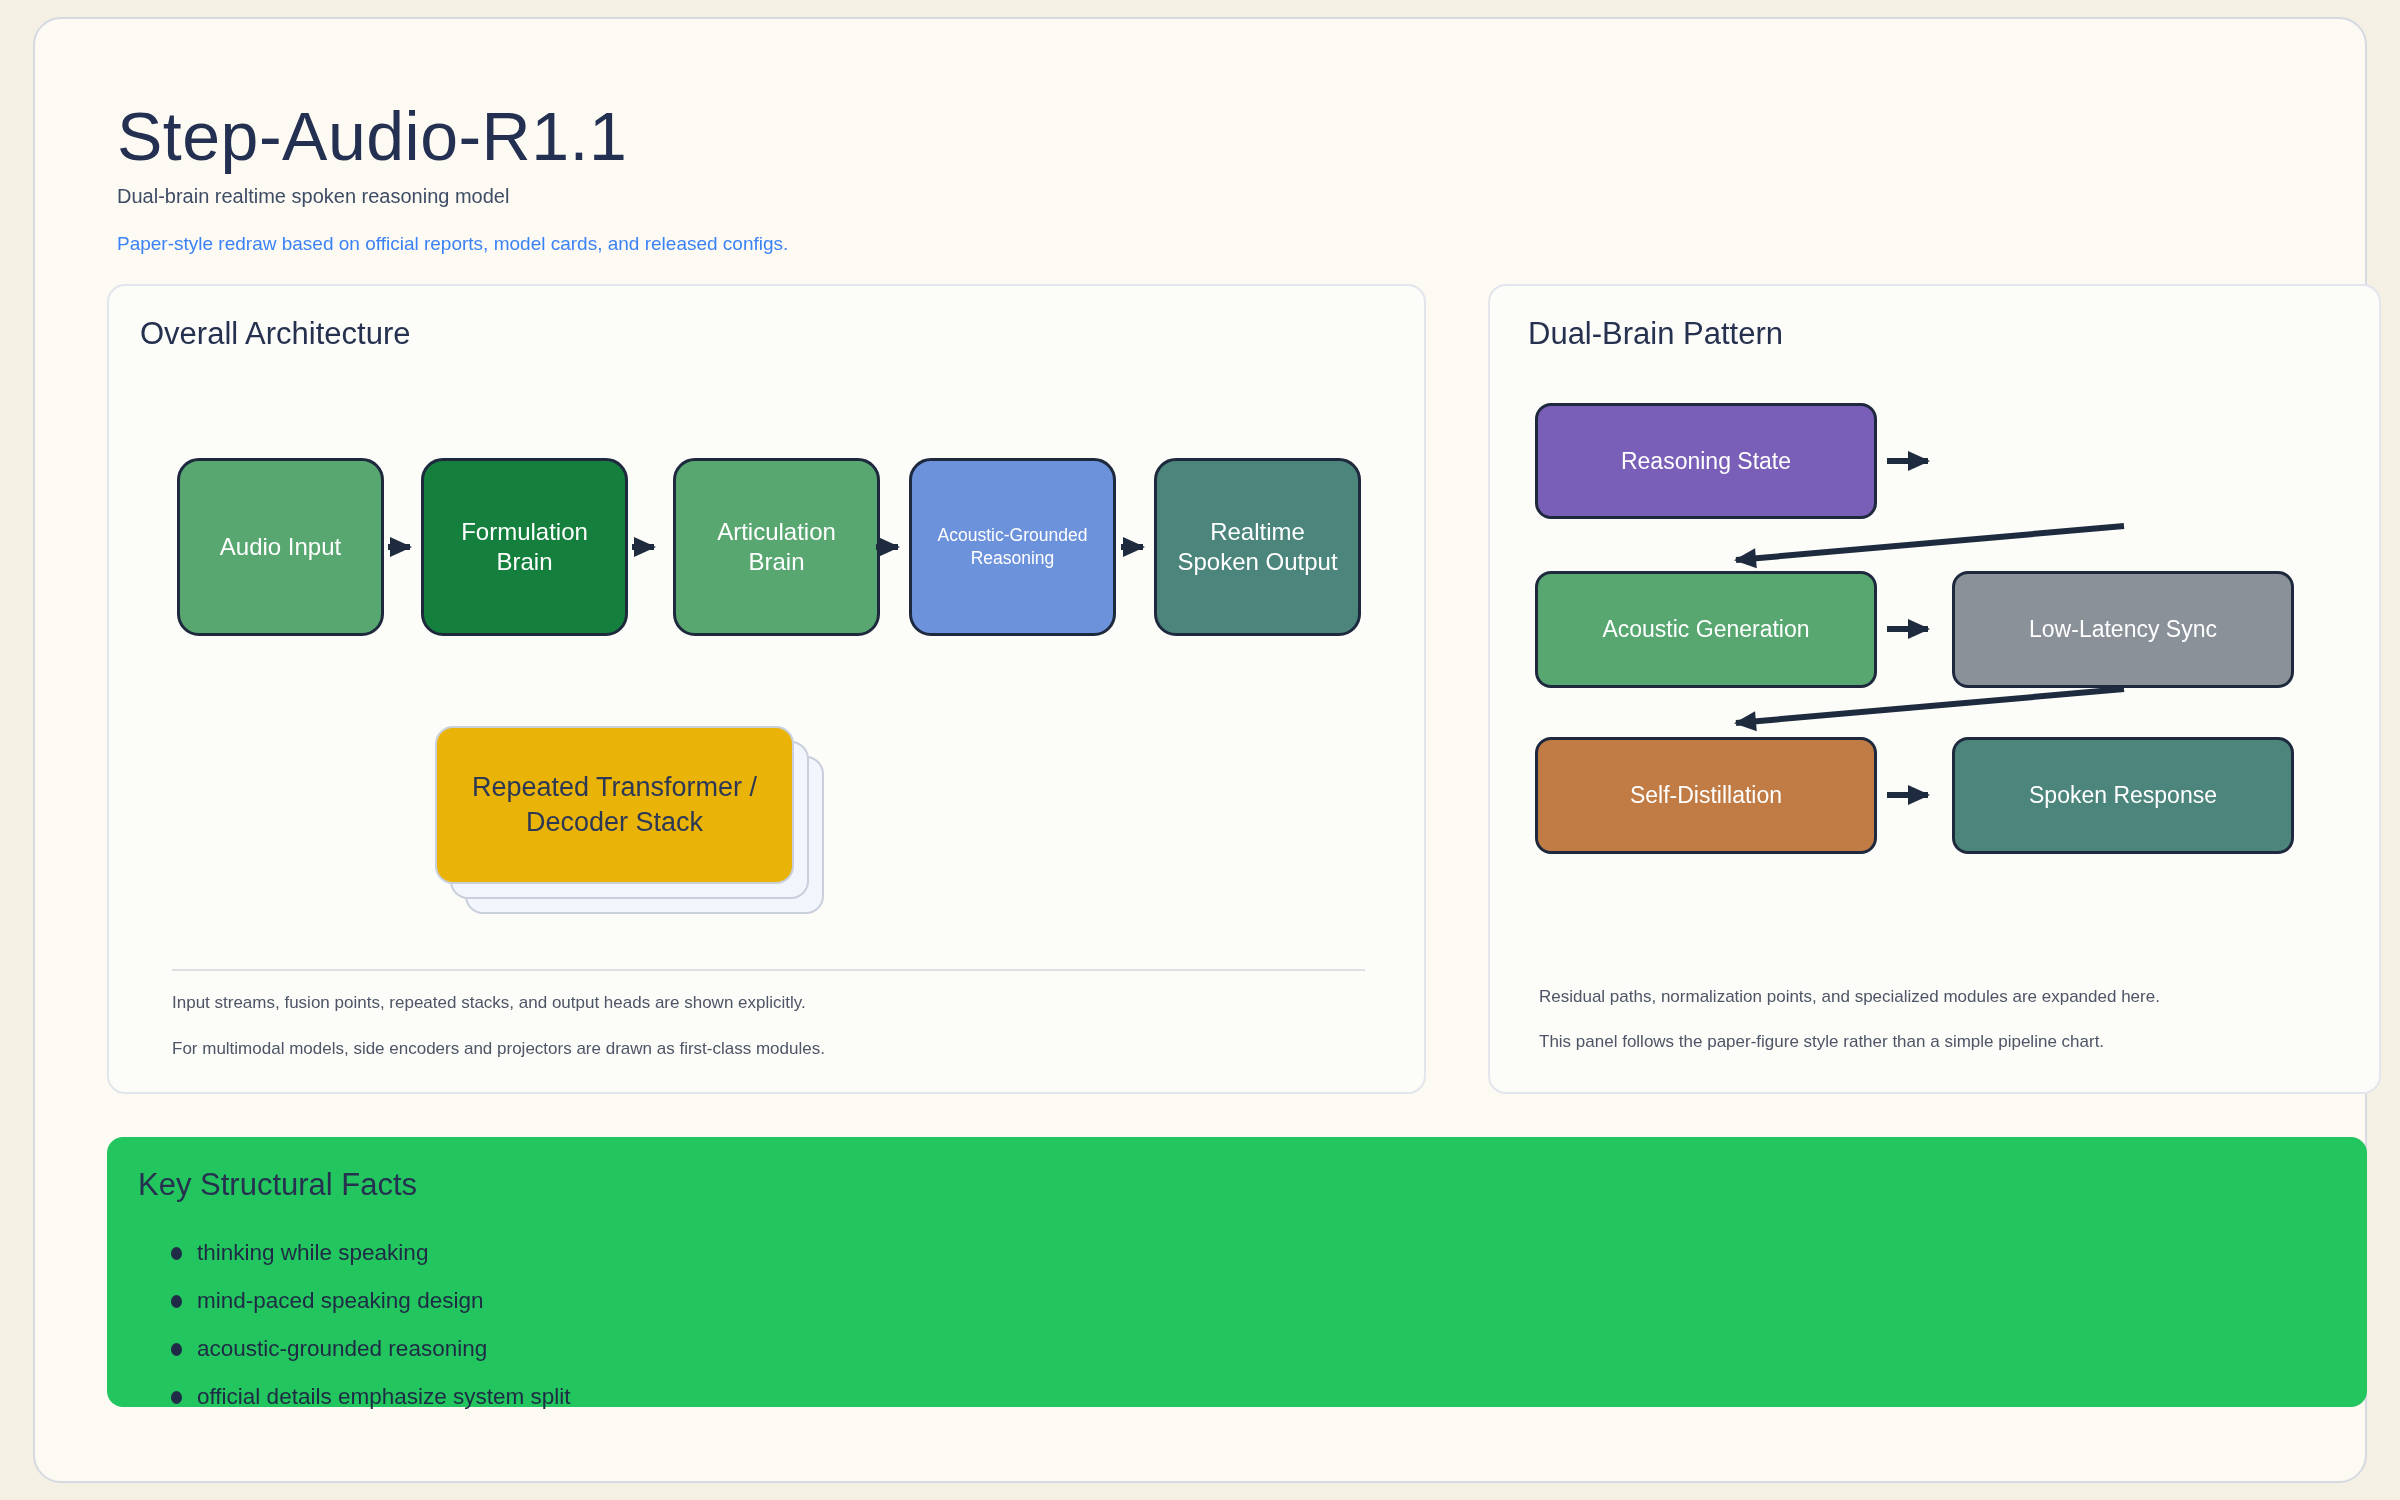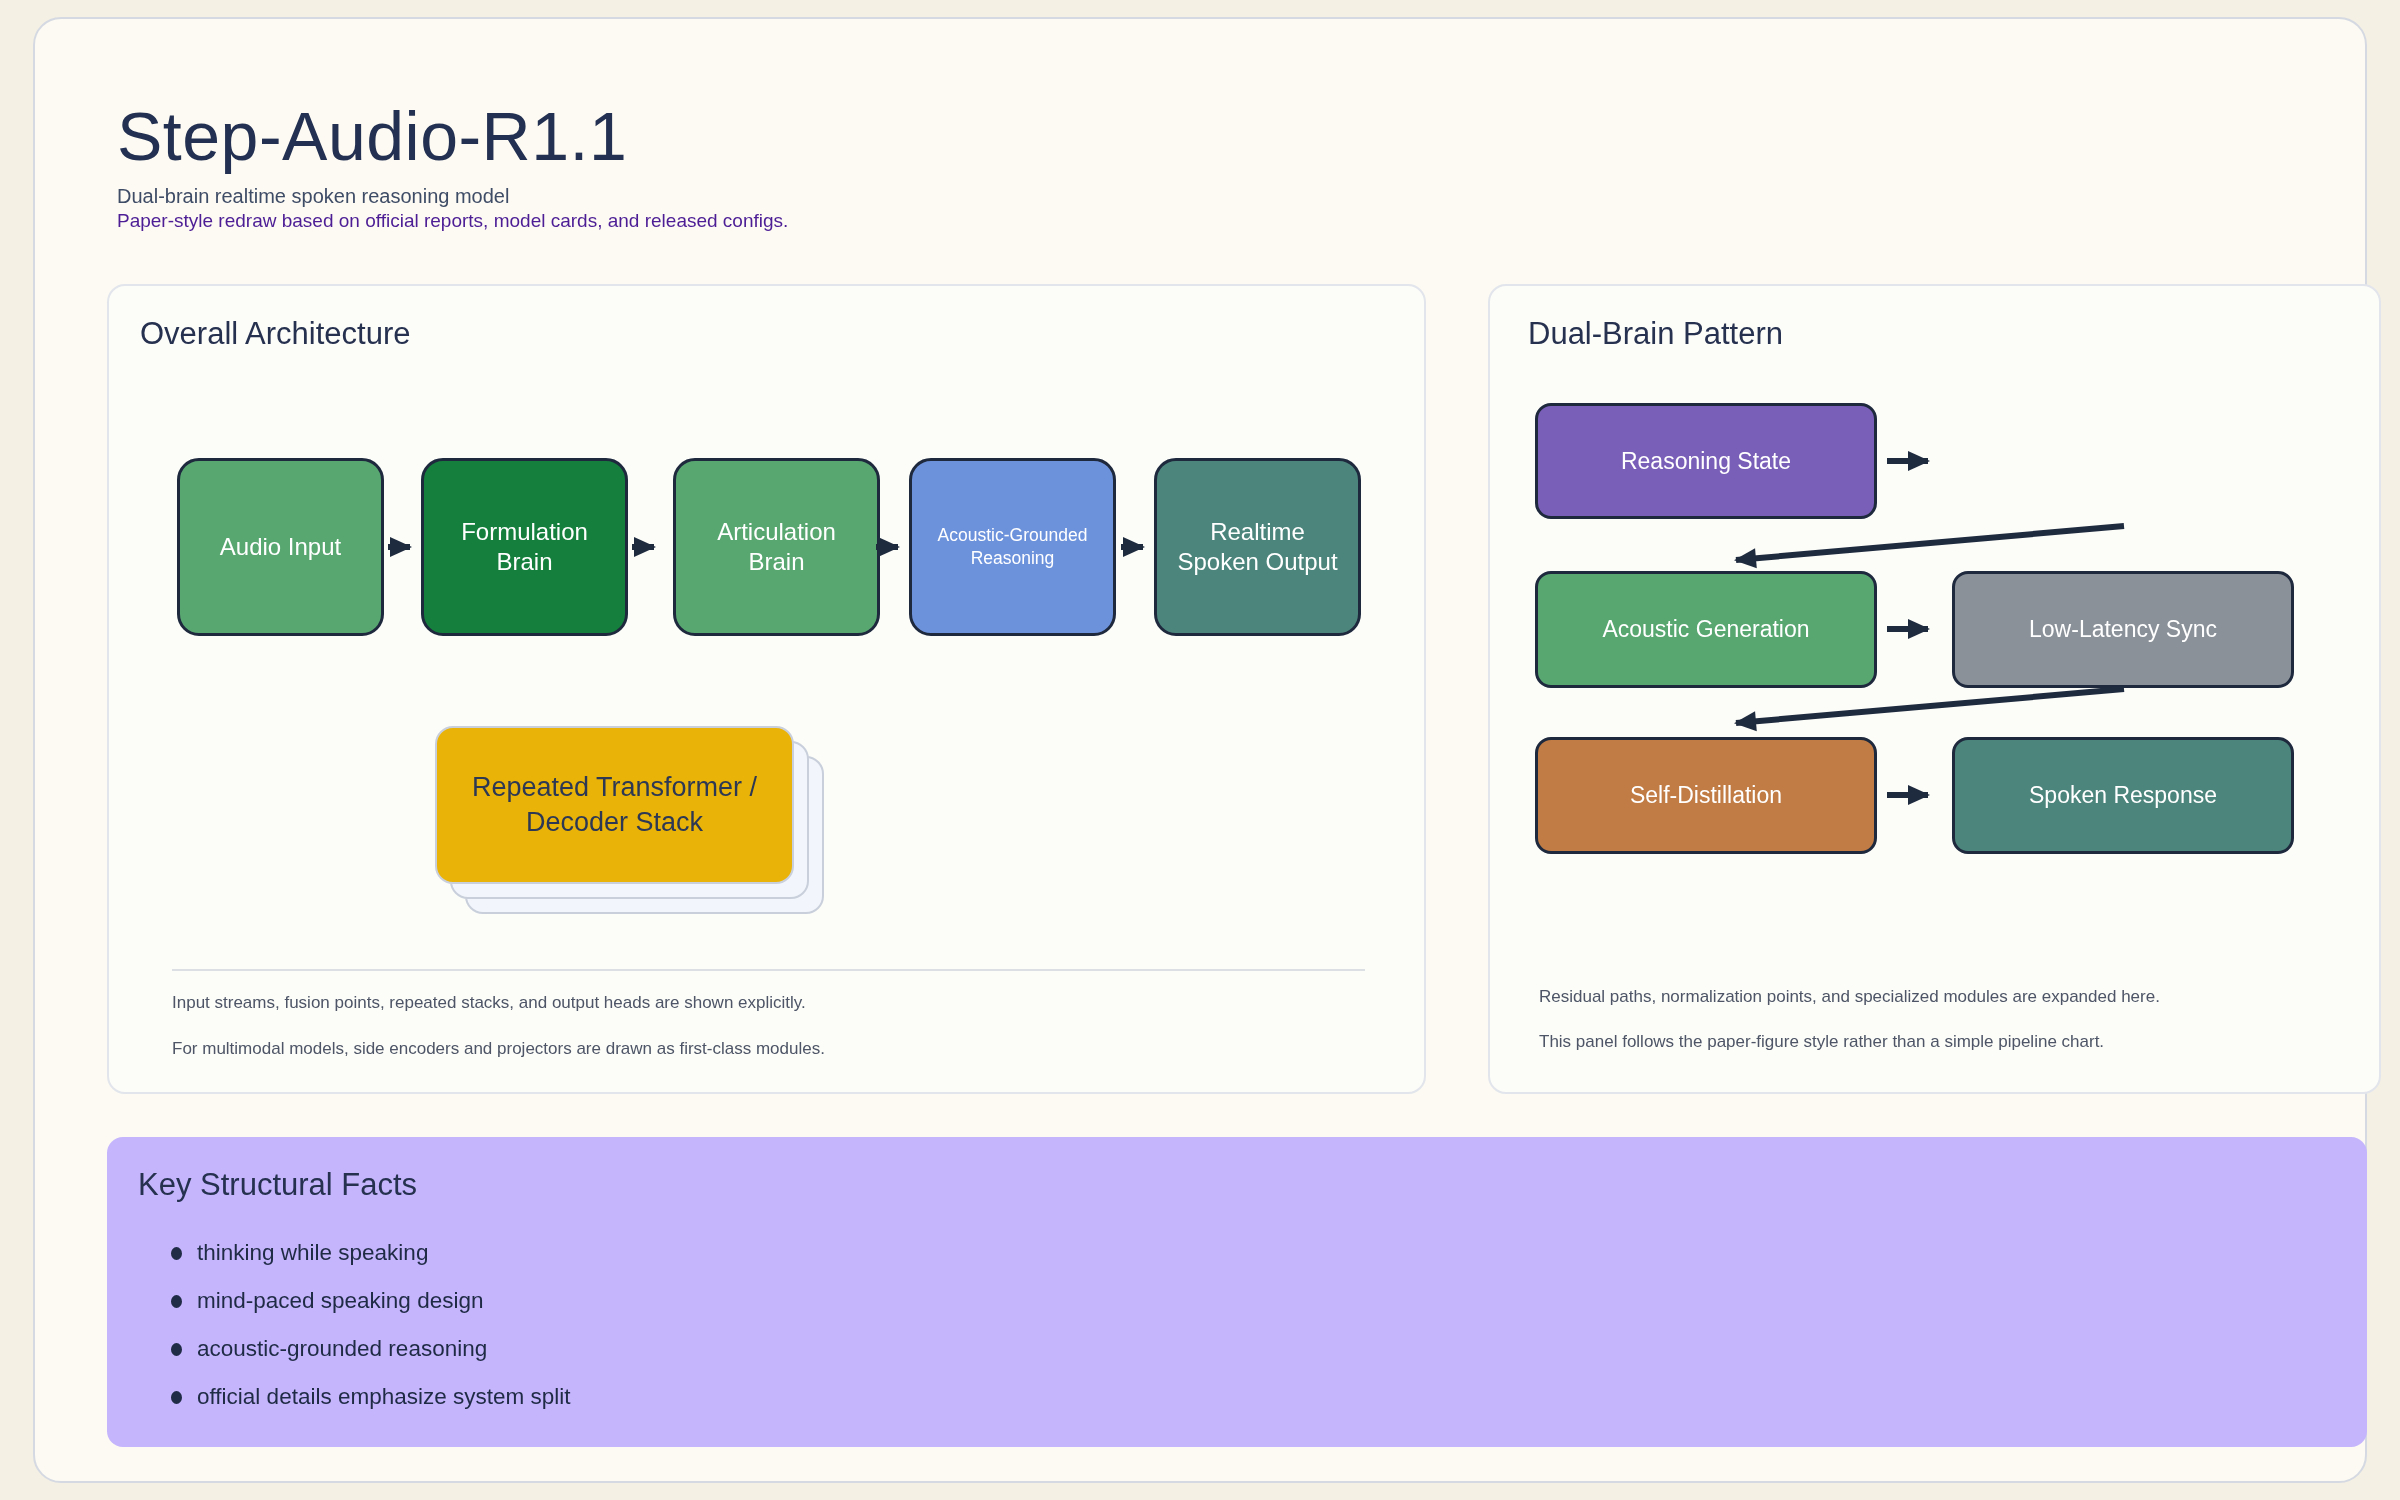--- a/index.html
+++ b/index.html
@@ -14,21 +14,21 @@
   .card {
     position:absolute; left:33px; top:17px; width:2334px; height:1466px;
     background:#fcfaf2;
     border:2px solid #d5d9e2;
     border-radius:28px;
   }
   
   .hero { position:absolute; left:82px; top:78px; }
   .hero h1 { font-size:68px; font-weight:400; color:#233051; letter-spacing:0.5px; }
   .hero .subtitle { font-size:20px; color:#3f4c66; margin-top:10px; }
-  .hero .caption { font-size:19px; color:#4c1d95; margin-top:2px; }
+  .hero .caption { font-size:19px; color:#3b82f6; margin-top:25px; }
 
   
   .panel {
     position:absolute; background:#fcfcf8;
     border:2px solid #e2e5eb; border-radius:18px;
   }
   .panel h2 { position:absolute; font-size:31px; font-weight:400; color:#263150; }
   #arch-panel { left:72px; top:265px; width:1319px; height:810px; }
   #arch-panel h2 { left:31px; top:30px; }
   #dual-panel { left:1453px; top:265px; width:893px; height:810px; }
@@ -75,22 +75,22 @@
   .row0 { top:117px; height:116px; }
   .row1 { top:285px; height:117px; }
   .row2 { top:451px; height:117px; }
   #dual-note-1 { left:49px; top:700px; width:745px; line-height:1.25; }
   #dual-note-2 { left:49px; top:746px; width:780px; }
 
   .arrow-layer { position:absolute; left:0; top:0; pointer-events:none; }
 
   
   .facts {
-    position:absolute; left:72px; top:1118px; width:2260px; height:310px;
-    background:#c4b5fd; border-radius:16px;
+    position:absolute; left:72px; top:1118px; width:2260px; height:270px;
+    background:#22c55e; border-radius:16px;
   }
   .facts h2 { position:absolute; left:31px; top:30px; font-size:31px; font-weight:400; color:#263150; }
   .facts ul { position:absolute; left:64px; top:92px; list-style:none; }
   .facts li {
     display:flex; align-items:center; height:48px;
     font-size:22.5px; color:#1f2a44;
   }
   .facts .dot {
     width:11px; height:13px; border-radius:50%;
     background:#202b46; margin-right:15px; flex:0 0 auto;

